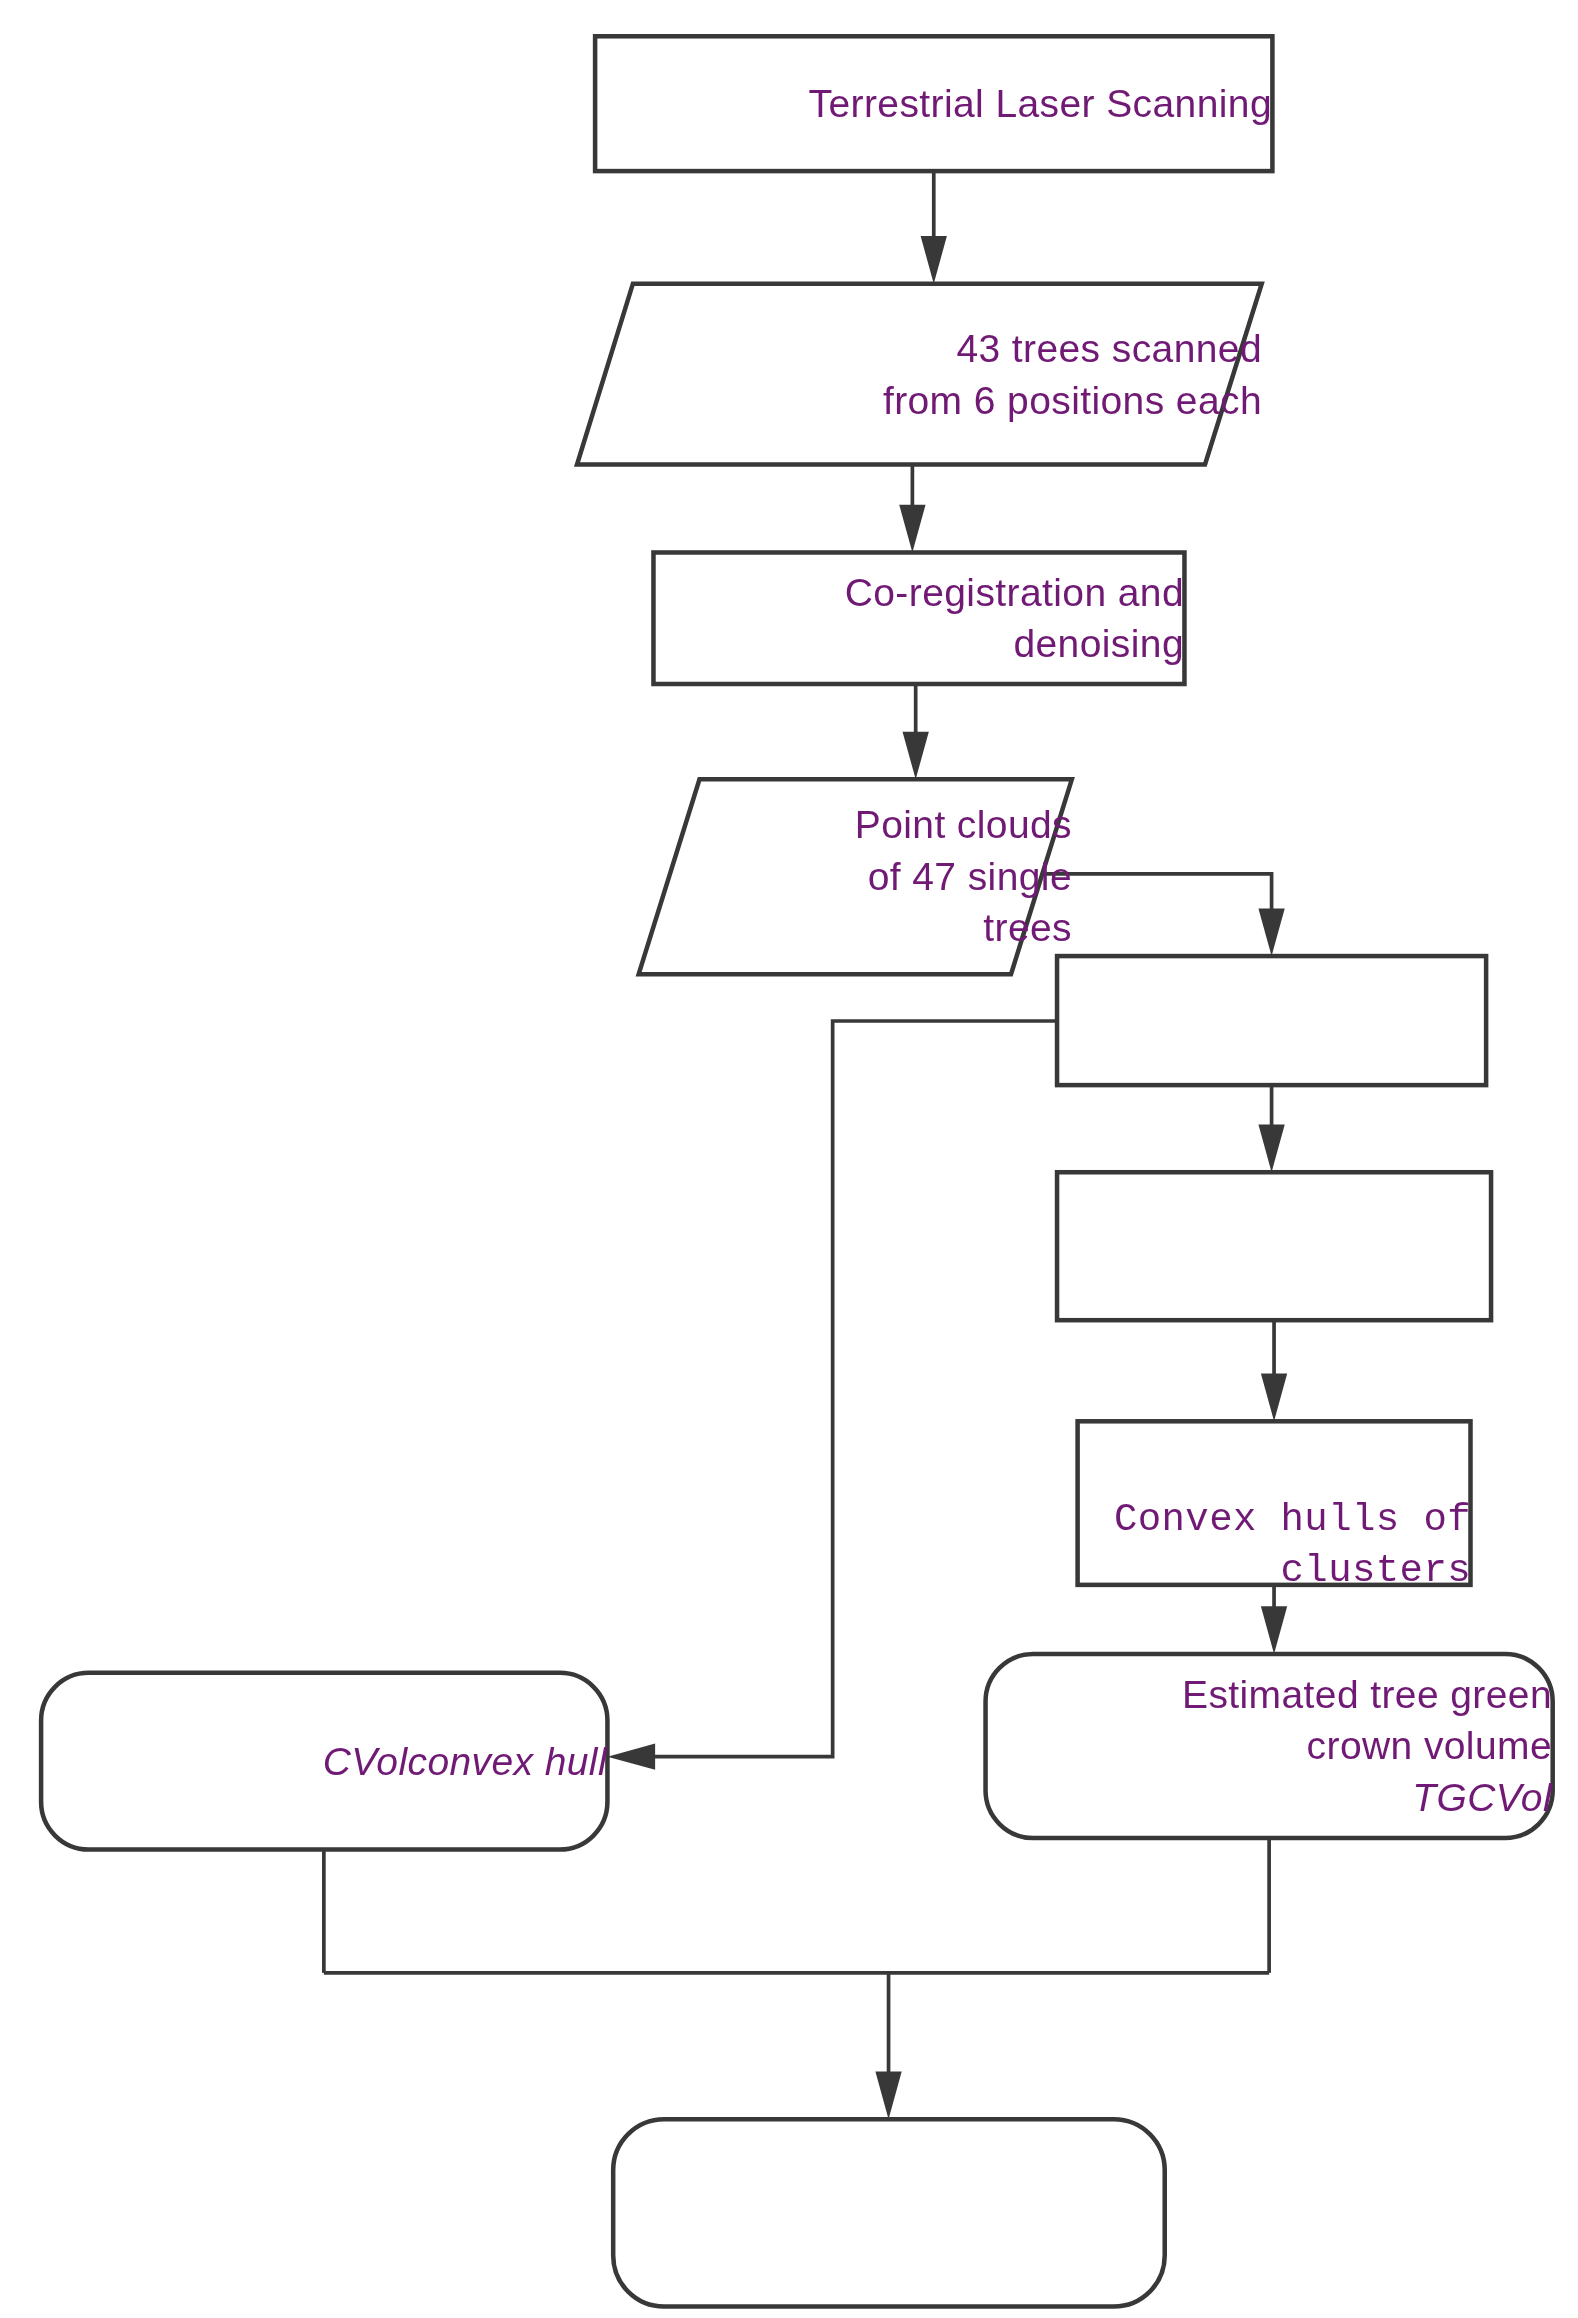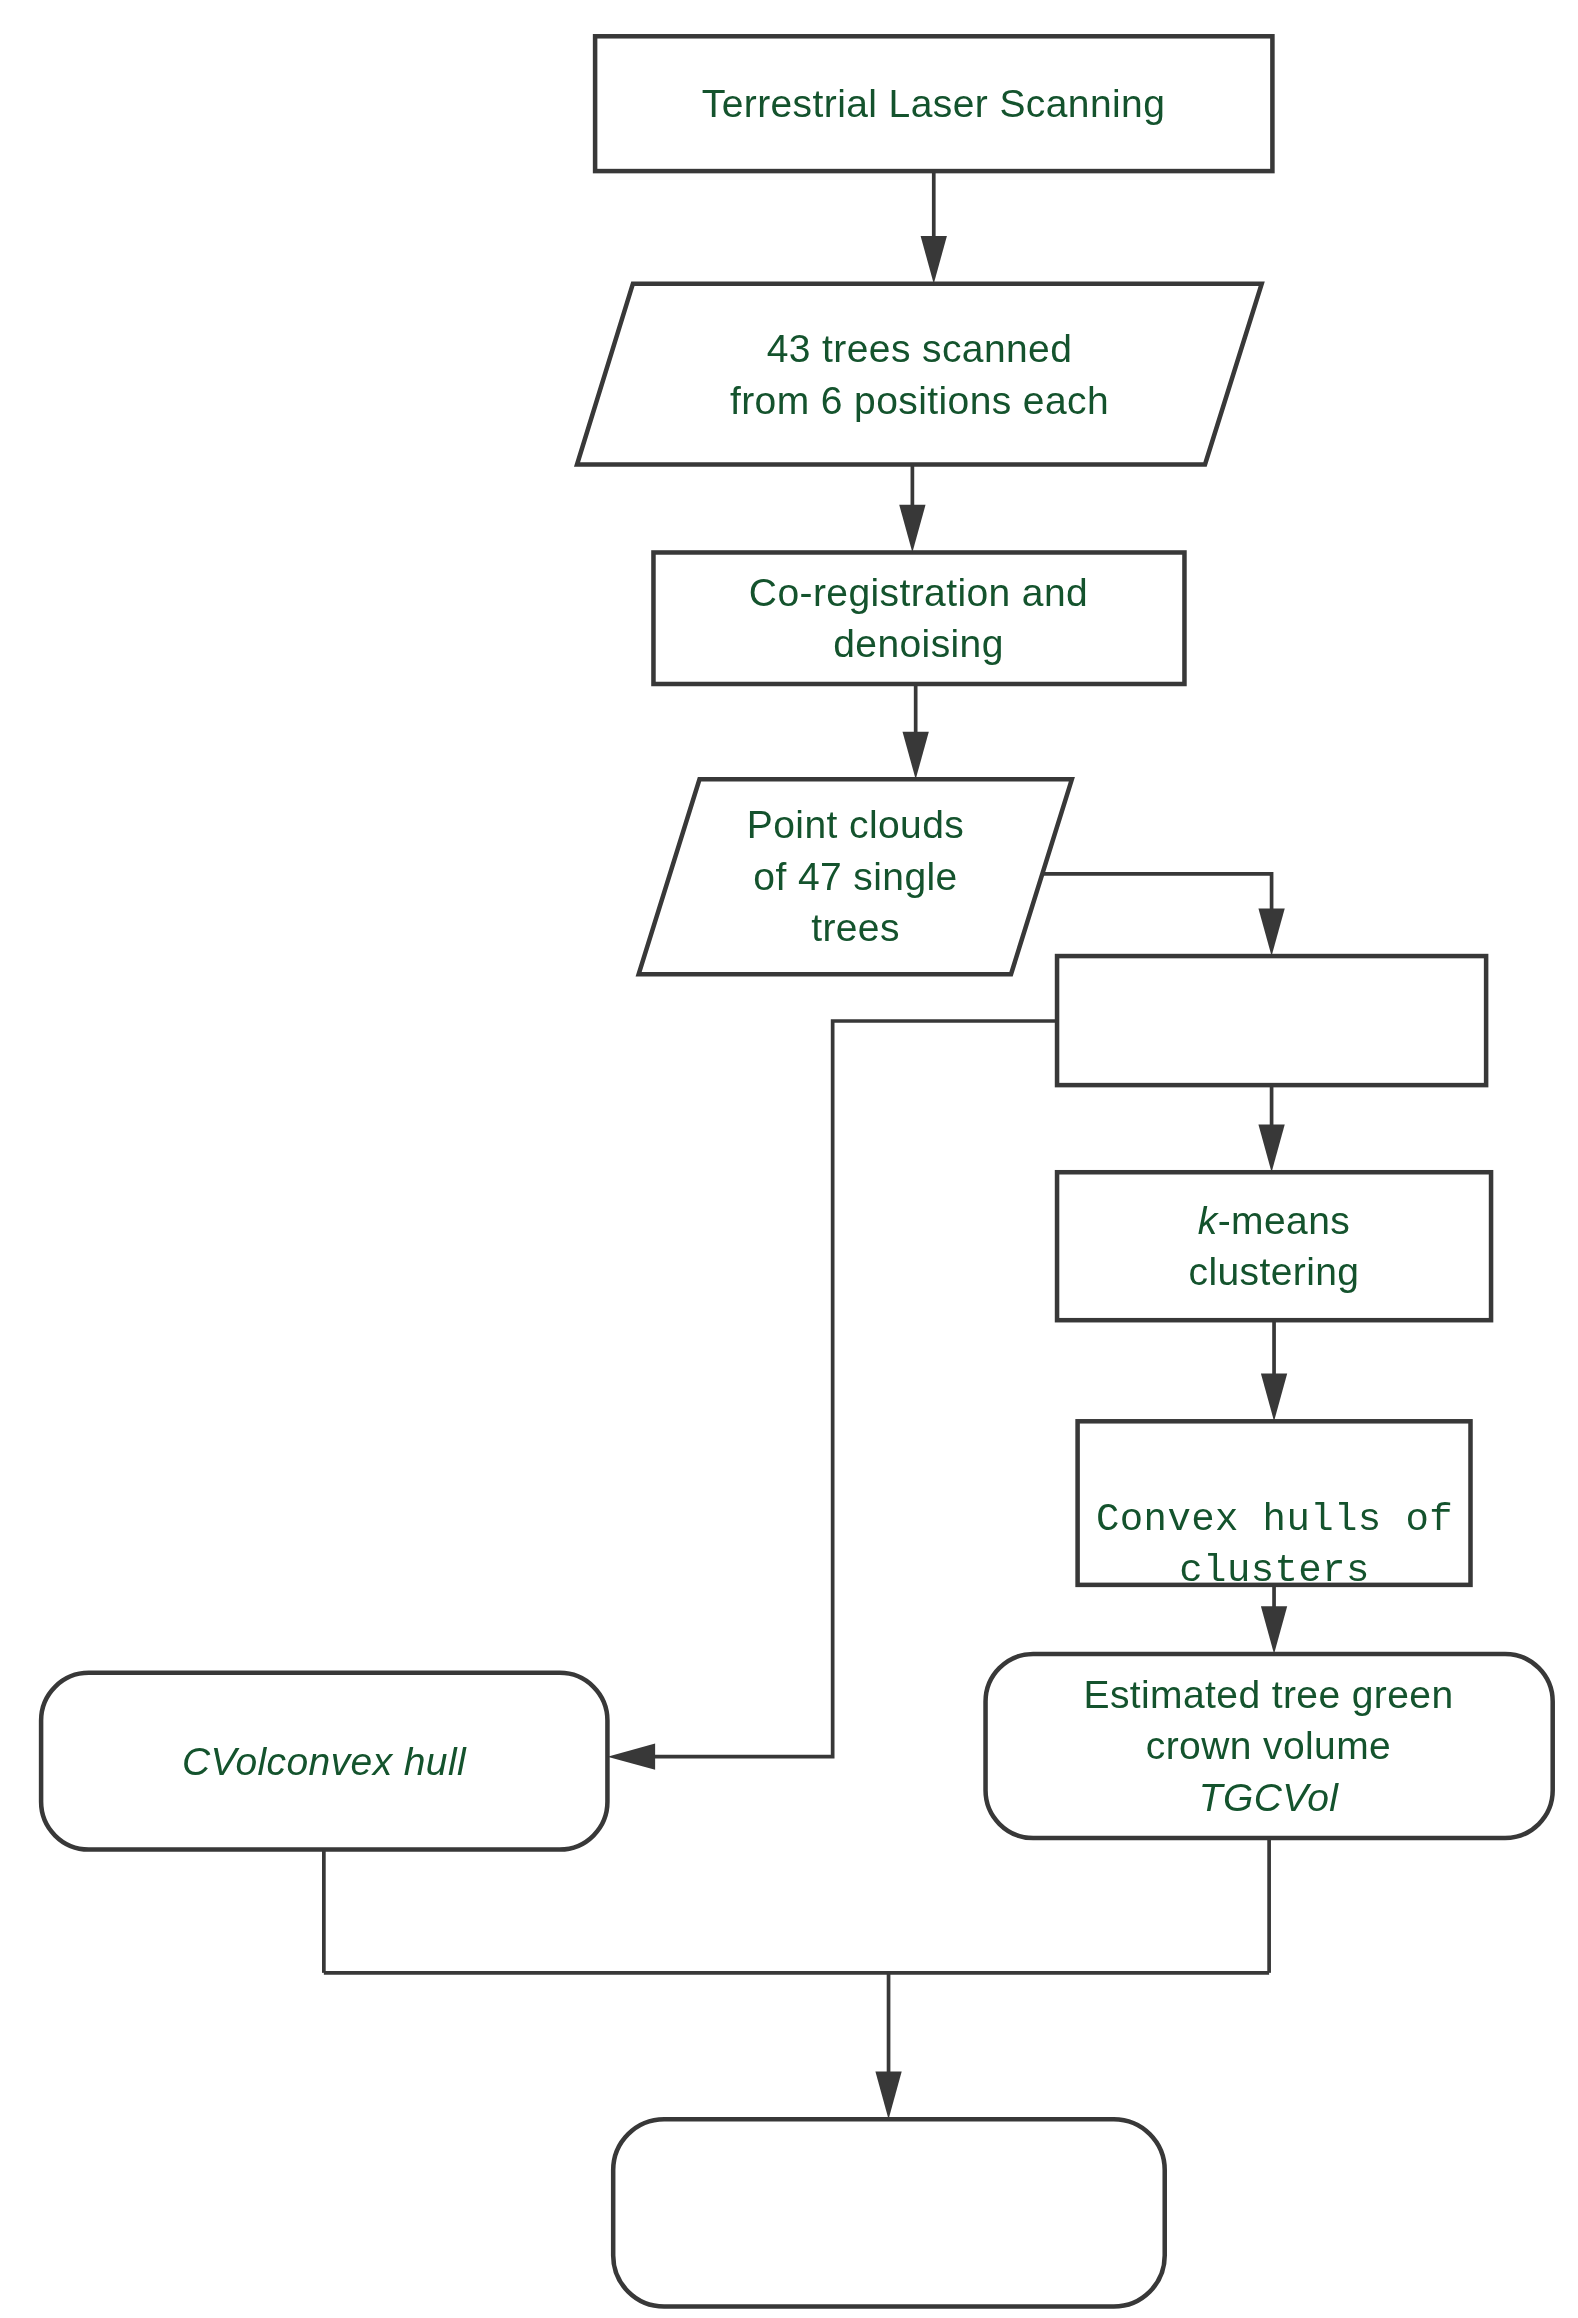--- a/index.html
+++ b/index.html
@@ -18,24 +18,24 @@
   #wires {
     position: absolute;
     left: 0; top: 0;
     width: 1579px;
     height: 2319px;
   }
   .node-label {
     position: absolute;
     display: flex;
     flex-direction: column;
-    align-items: center;
+    align-items: flex-end;
     justify-content: center;
     text-align: center;
-    color: #14532d;
+    color: #701a75;
     font-size: 39px;
     line-height: 1.32;
     letter-spacing: 0.4px;
     white-space: nowrap;
     pointer-events: none;
   }
   .node-label .ln { display: block; }
   .it { font-style: italic; }
 
   
@@ -122,24 +122,20 @@
     <span class="ln">denoising</span>
   </div>
 
   <div class="node-label lbl-pointclouds">
     <span class="ln">Point clouds</span>
     <span class="ln">of 47 single</span>
     <span class="ln">trees</span>
   </div>
 
 
-  <div class="node-label lbl-kmeans">
-    <span class="ln"><span class="it">k</span><span>-means</span></span>
-    <span class="ln">clustering</span>
-  </div>
 
   <div class="node-label lbl-convex">
     <span class="ln">Convex hulls of</span>
     <span class="ln">clusters</span>
   </div>
 
   <div class="node-label lbl-tgcvol">
     <span class="ln">Estimated tree green</span>
     <span class="ln">crown volume</span>
     <span class="ln it">TGCVol</span>

